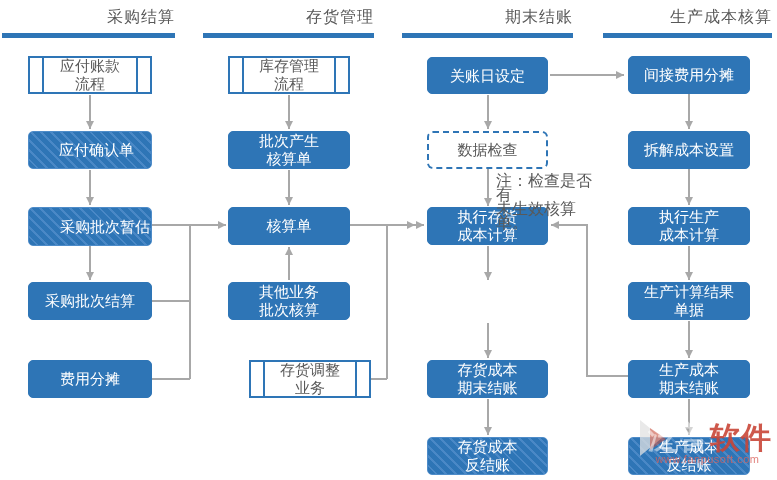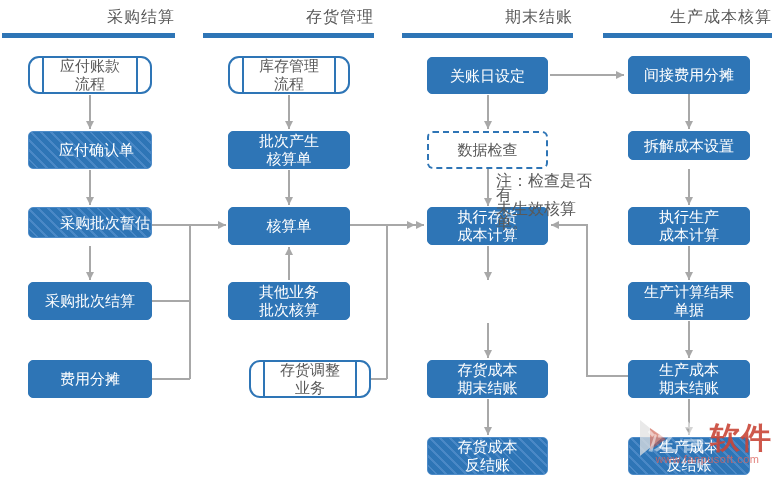--- a/index.html
+++ b/index.html
@@ -14,21 +14,21 @@
   
   svg.wires{position:absolute;left:0;top:0;z-index:1;}
 
   
   .node{position:absolute;z-index:2;display:flex;align-items:center;justify-content:center;
         text-align:center;font-size:15px;line-height:18px;white-space:pre-line;
         box-sizing:border-box;}
   .node.solid{background:#2E75B6;color:#fff;border-radius:5px;border:1px solid #2E75B6;}
   .node.hatch{color:#fff;border-radius:5px;border:1px solid #4E8CC9;
         background:repeating-linear-gradient(45deg,#2E75B6 0 5px,#4A88C6 5px 7px);}
-  .node.flow{background:#fff;color:#595959;border:2px solid #2E75B6;border-radius:11px;}
+  .node.flow{background:#fff;color:#595959;border:2px solid #2E75B6;border-radius:0;}
   .node.flow::before,.node.flow::after{content:"";position:absolute;top:0;bottom:0;width:2px;background:#2E75B6;}
   .node.flow::before{left:12px;}
   .node.flow::after{right:12px;}
   .node.dashed{background:#fff;color:#595959;border:2px dashed #2E75B6;border-radius:6px;}
 
   .note{position:absolute;z-index:2;font-size:16px;line-height:14px;color:#595959;
         white-space:pre-line;text-align:left;}
 
   
   .watermark{position:absolute;z-index:3;left:634px;top:414px;width:143px;height:62px;pointer-events:none;}
@@ -98,21 +98,21 @@
   <div class="col-title" style="left:402px;width:171px;">期末结账</div>
   <div class="col-title" style="left:603px;width:169px;">生产成本核算</div>
   <div class="col-bar" style="left:2px;width:173px;"></div>
   <div class="col-bar" style="left:203px;width:171px;"></div>
   <div class="col-bar" style="left:402px;width:171px;"></div>
   <div class="col-bar" style="left:603px;width:169px;"></div>
 
   <div class="node flow" style="left:28px;top:56px;width:124px;height:38px;">应付账款
 流程</div>
   <div class="node hatch" style="left:28px;top:131px;width:124px;height:38px;padding-left:13px;">应付确认单</div>
-  <div class="node hatch" style="left:28px;top:207px;width:124px;height:31px;padding-left:30px;">采购批次暂估</div>
+  <div class="node hatch" style="left:28px;top:207px;width:124px;height:39px;padding-left:30px;">采购批次暂估</div>
   <div class="node solid" style="left:28px;top:282px;width:124px;height:38px;">采购批次结算</div>
   <div class="node solid" style="left:28px;top:360px;width:124px;height:38px;">费用分摊</div>
 
   <div class="node flow" style="left:228px;top:56px;width:122px;height:38px;">库存管理
 流程</div>
   <div class="node solid" style="left:228px;top:131px;width:122px;height:38px;">批次产生
 核算单</div>
   <div class="node solid" style="left:228px;top:207px;width:122px;height:38px;">核算单</div>
   <div class="node solid" style="left:228px;top:282px;width:122px;height:38px;">其他业务
 批次核算</div>
@@ -122,21 +122,21 @@
   <div class="node solid" style="left:427px;top:57px;width:121px;height:37px;">关账日设定</div>
   <div class="node dashed" style="left:427px;top:131px;width:121px;height:38px;">数据检查</div>
   <div class="node solid" style="left:427px;top:207px;width:121px;height:38px;">执行存货
 成本计算</div>
   <div class="node solid" style="left:427px;top:360px;width:121px;height:38px;">存货成本
 期末结账</div>
   <div class="node hatch" style="left:427px;top:437px;width:121px;height:38px;">存货成本
 反结账</div>
 
   <div class="node solid" style="left:628px;top:56px;width:122px;height:38px;">间接费用分摊</div>
-  <div class="node solid" style="left:628px;top:131px;width:122px;height:29px;">拆解成本设置</div>
+  <div class="node solid" style="left:628px;top:131px;width:122px;height:38px;">拆解成本设置</div>
   <div class="node solid" style="left:628px;top:207px;width:122px;height:38px;">执行生产
 成本计算</div>
   <div class="node solid" style="left:628px;top:282px;width:122px;height:38px;">生产计算结果
 单据</div>
   <div class="node solid" style="left:628px;top:360px;width:122px;height:38px;">生产成本
 期末结账</div>
   <div class="node hatch" style="left:628px;top:437px;width:122px;height:38px;">生产成本
 反结账</div>
 
   <div class="note" style="left:496px;top:174px;width:110px;">注：检查是否有

